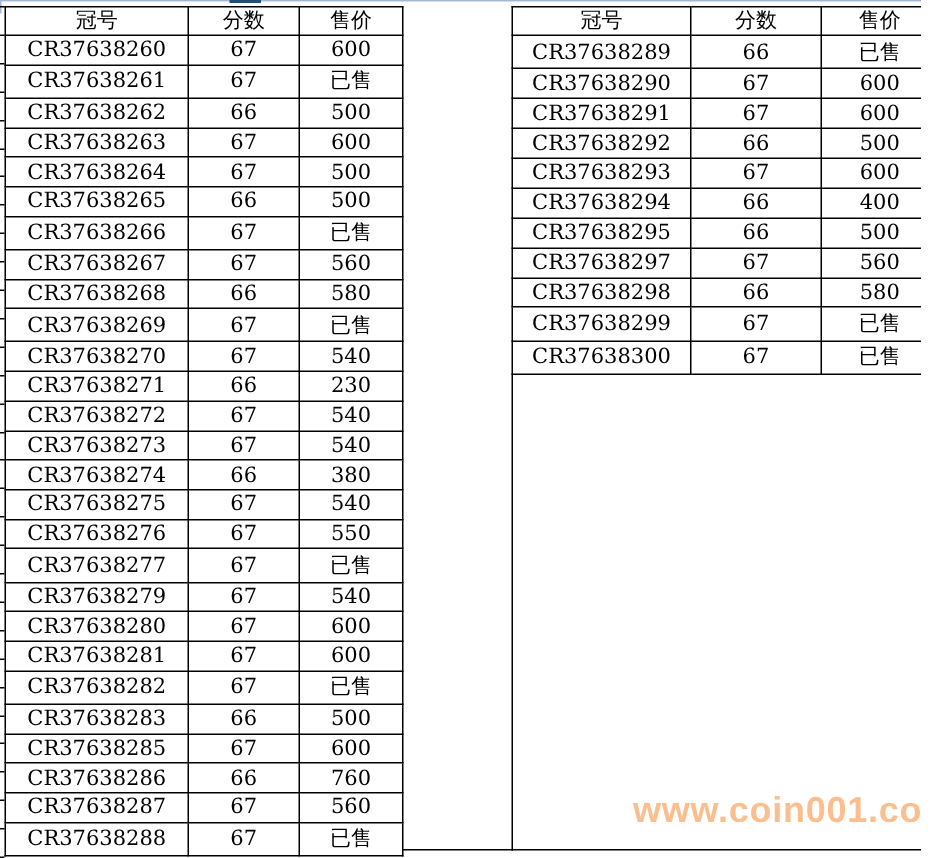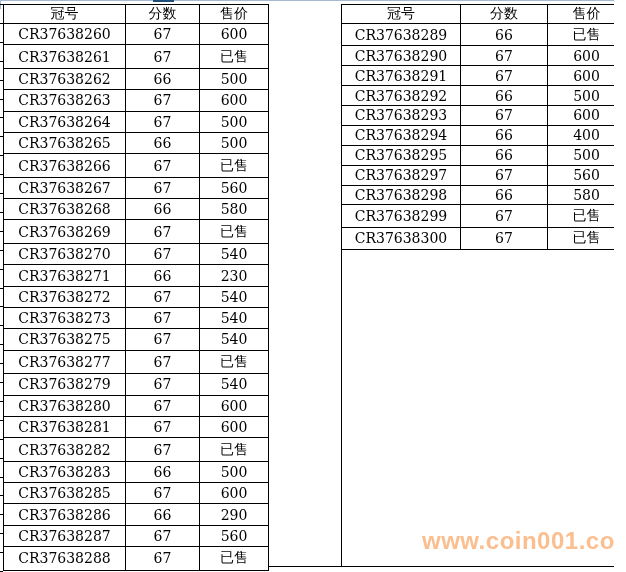--- a/index.html
+++ b/index.html
@@ -177,25 +177,35 @@
           <td>CR37638272</td>
           <td>67</td>
           <td>540</td>
         </tr>
         <tr>
           <td>CR37638273</td>
           <td>67</td>
           <td>540</td>
         </tr>
         <tr>
+          <td>CR37638274</td>
+          <td>66</td>
+          <td>380</td>
+        </tr>
+        <tr>
           <td>CR37638275</td>
           <td>67</td>
           <td>540</td>
         </tr>
         <tr>
+          <td>CR37638276</td>
+          <td>67</td>
+          <td>550</td>
+        </tr>
+        <tr>
           <td>CR37638277</td>
           <td>67</td>
           <td>已售</td>
         </tr>
         <tr>
           <td>CR37638279</td>
           <td>67</td>
           <td>540</td>
         </tr>
         <tr>
@@ -219,21 +229,21 @@
           <td>500</td>
         </tr>
         <tr>
           <td>CR37638285</td>
           <td>67</td>
           <td>600</td>
         </tr>
         <tr>
           <td>CR37638286</td>
           <td>66</td>
-          <td>290</td>
+          <td>760</td>
         </tr>
         <tr>
           <td>CR37638287</td>
           <td>67</td>
           <td>560</td>
         </tr>
         <tr>
           <td>CR37638288</td>
           <td>67</td>
           <td>已售</td>

